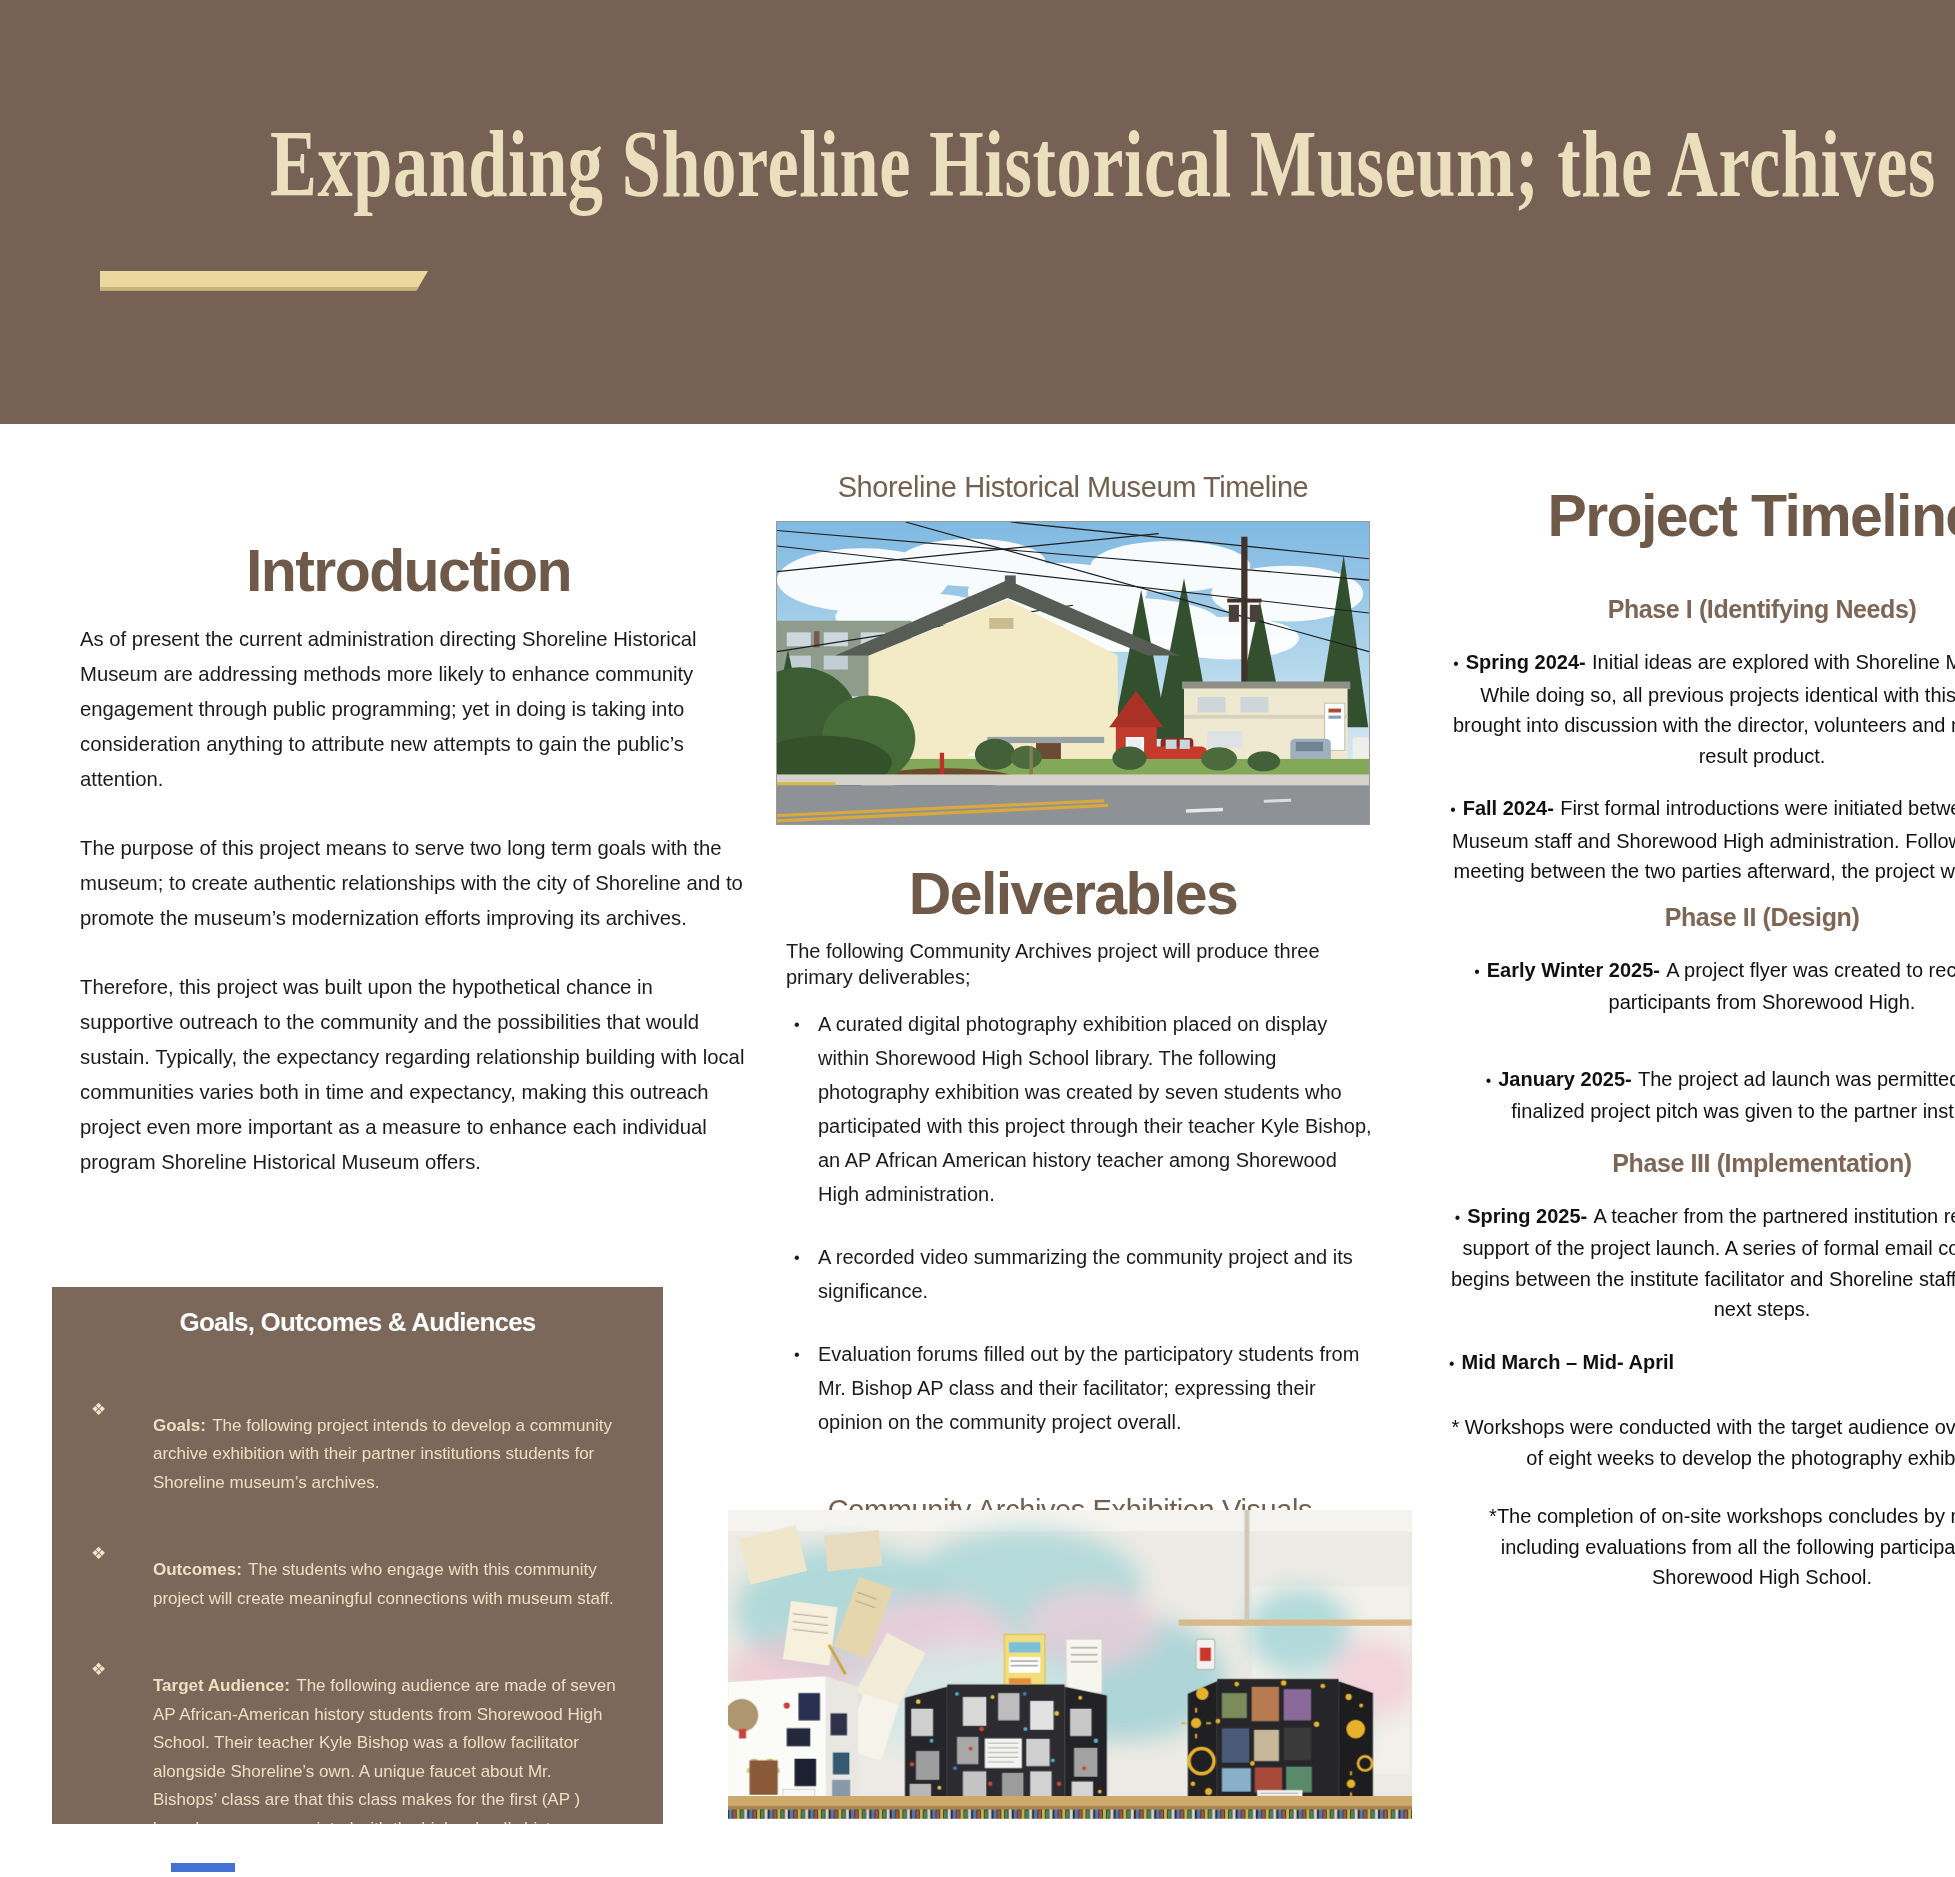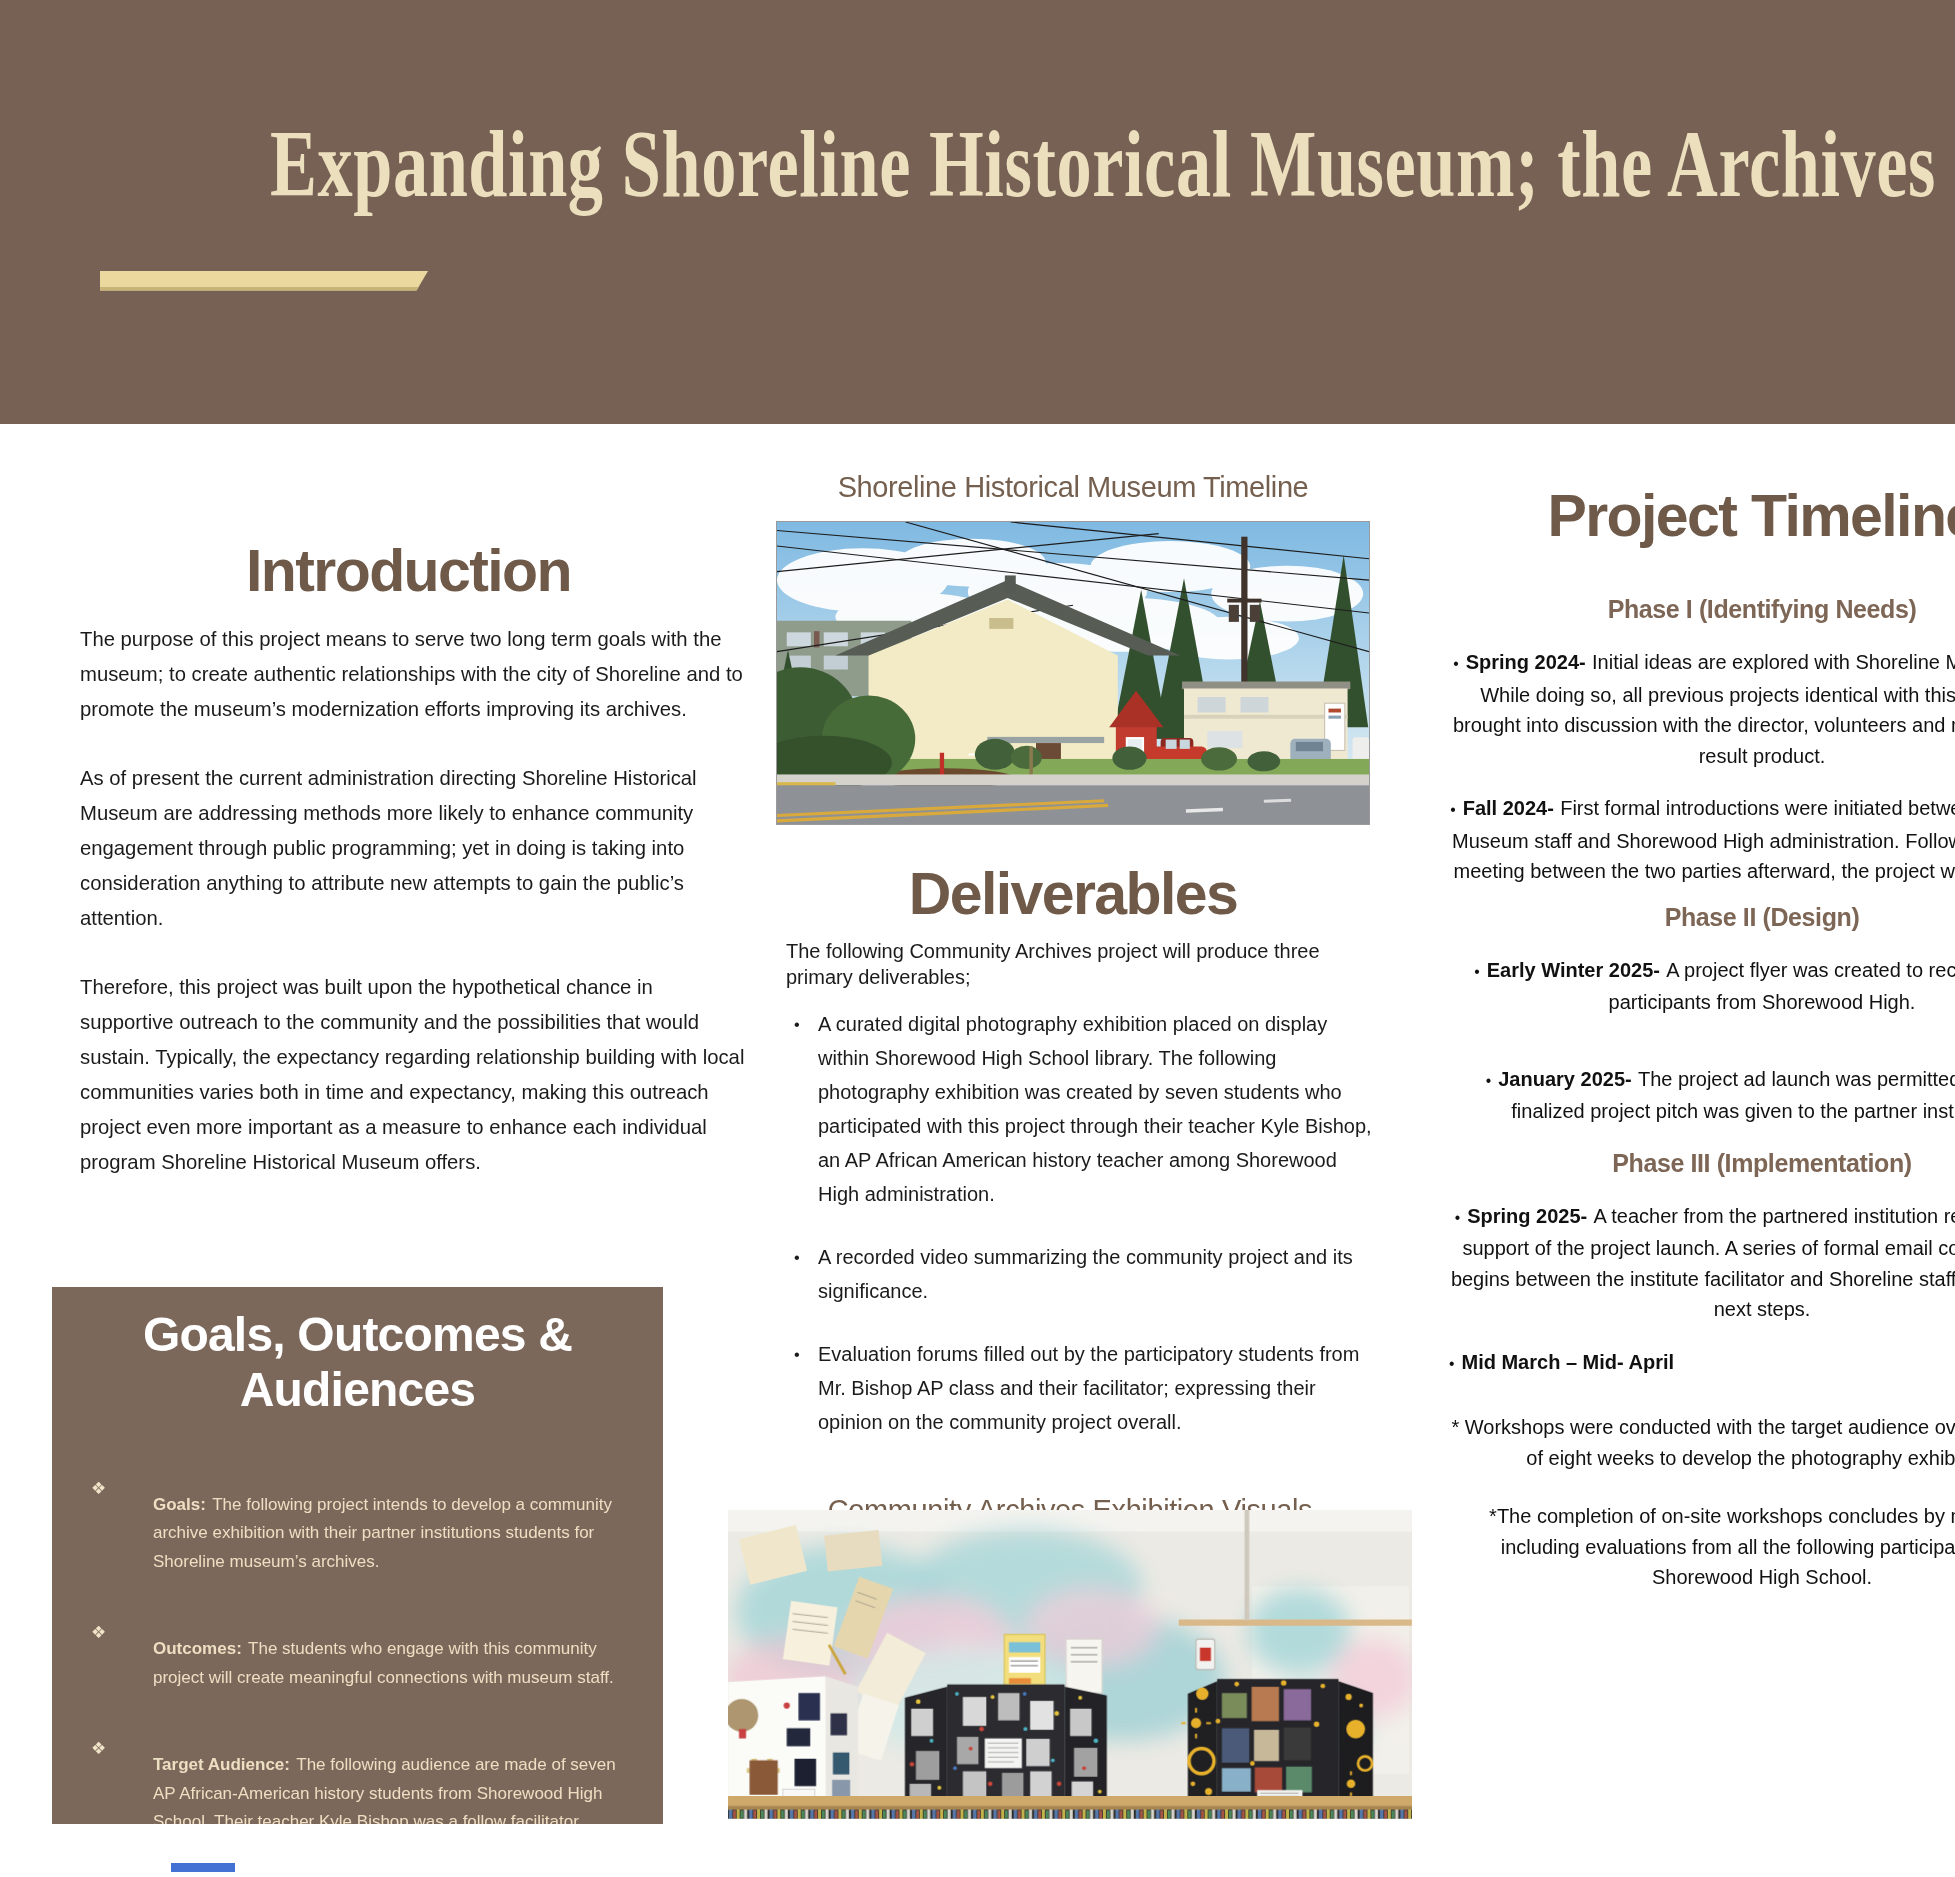--- a/index.html
+++ b/index.html
@@ -18,21 +18,21 @@
   .h1 { margin:0; font-weight:700; font-size:59px; color:#6f5a49; letter-spacing:-1.6px; text-align:center; }
   .h2-light { margin:0; font-weight:400; font-size:29px; color:#75604f; text-align:center; letter-spacing:-0.4px; }
   .phase { margin:0; font-weight:700; font-size:25px; color:#7d6655; text-align:center; letter-spacing:-0.4px; }
 
   
   .intro-heading { position:absolute; left:80px; top:537px; width:657px; }
   .intro-body { position:absolute; left:80px; top:622px; width:665px; font-size:20.3px; line-height:35px; color:#1b1b1b; }
   .intro-body p { margin:0 0 34px 0; }
 
   .goals-box { position:absolute; left:52px; top:1287px; width:611px; height:537px; background:#7c675b; overflow:hidden; }
-  .goals-heading { margin:19.6px 11.7px 0 11.7px; text-align:center; font-size:48px; font-weight:700; color:#ffffff; letter-spacing:-0.8px; }
+  .goals-heading { margin:19.6px 11.7px 0 11.7px; text-align:center; font-size:26px; font-weight:700; color:#ffffff; letter-spacing:-0.8px; }
   .goals-list { list-style:none; margin:58px 0 0 0; padding:0 30.5px 0 39px; }
   .goals-list li { display:grid; grid-template-columns:46px 1fr; margin-bottom:27px;
                    color:#eddfc2; font-size:17px; line-height:28.5px; }
   .goals-glyph { font-size:17px; color:#f0e4c8; }
   .goals-list p { margin:16px; }
   .lead { font-weight:700; margin-right:6.3px; }
 
   
   #archives-h2 { position:absolute; left:776px; top:471px; width:594px; }
   .photo1 { position:absolute; left:776px; top:521px; width:594px; height:304px; border:0.8px solid #9a9a9a; }
@@ -65,22 +65,22 @@
 <div class="poster">
 
   <header class="header">
     <h1 class="title">Expanding Shoreline Historical Museum; the Archives Project</h1>
     <div class="accent-bar"></div>
 
   </header>
 
   <h2 class="h1 intro-heading">Introduction</h2>
   <div class="intro-body">
+    <p>As of present the current administration directing Shoreline Historical Museum are addressing methods more likely to enhance community engagement through public programming; yet in doing is taking into consideration anything to attribute new attempts to gain the public’s attention.</p>
     <p>The purpose of this project means to serve two long term goals with the museum; to create authentic relationships with the city of Shoreline and to promote the museum’s modernization efforts improving its archives.</p>
-    <p>As of present the current administration directing Shoreline Historical Museum are addressing methods more likely to enhance community engagement through public programming; yet in doing is taking into consideration anything to attribute new attempts to gain the public’s attention.</p>
     <p>Therefore, this project was built upon the hypothetical chance in supportive outreach to the community and the possibilities that would sustain.  Typically, the expectancy regarding relationship building with local communities varies both in time and expectancy, making this outreach project even more important as a measure to enhance each individual program Shoreline Historical Museum offers.</p>
   </div>
 
   <aside class="goals-box">
     <h3 class="goals-heading">Goals, Outcomes &amp; Audiences</h3>
     <ul class="goals-list">
       <li>
         <span class="goals-glyph">❖</span>
         <p><b class="lead">Goals:</b><span>The following project intends to develop a community archive exhibition with their partner institutions students for Shoreline museum’s archives.</span></p>
       </li>

